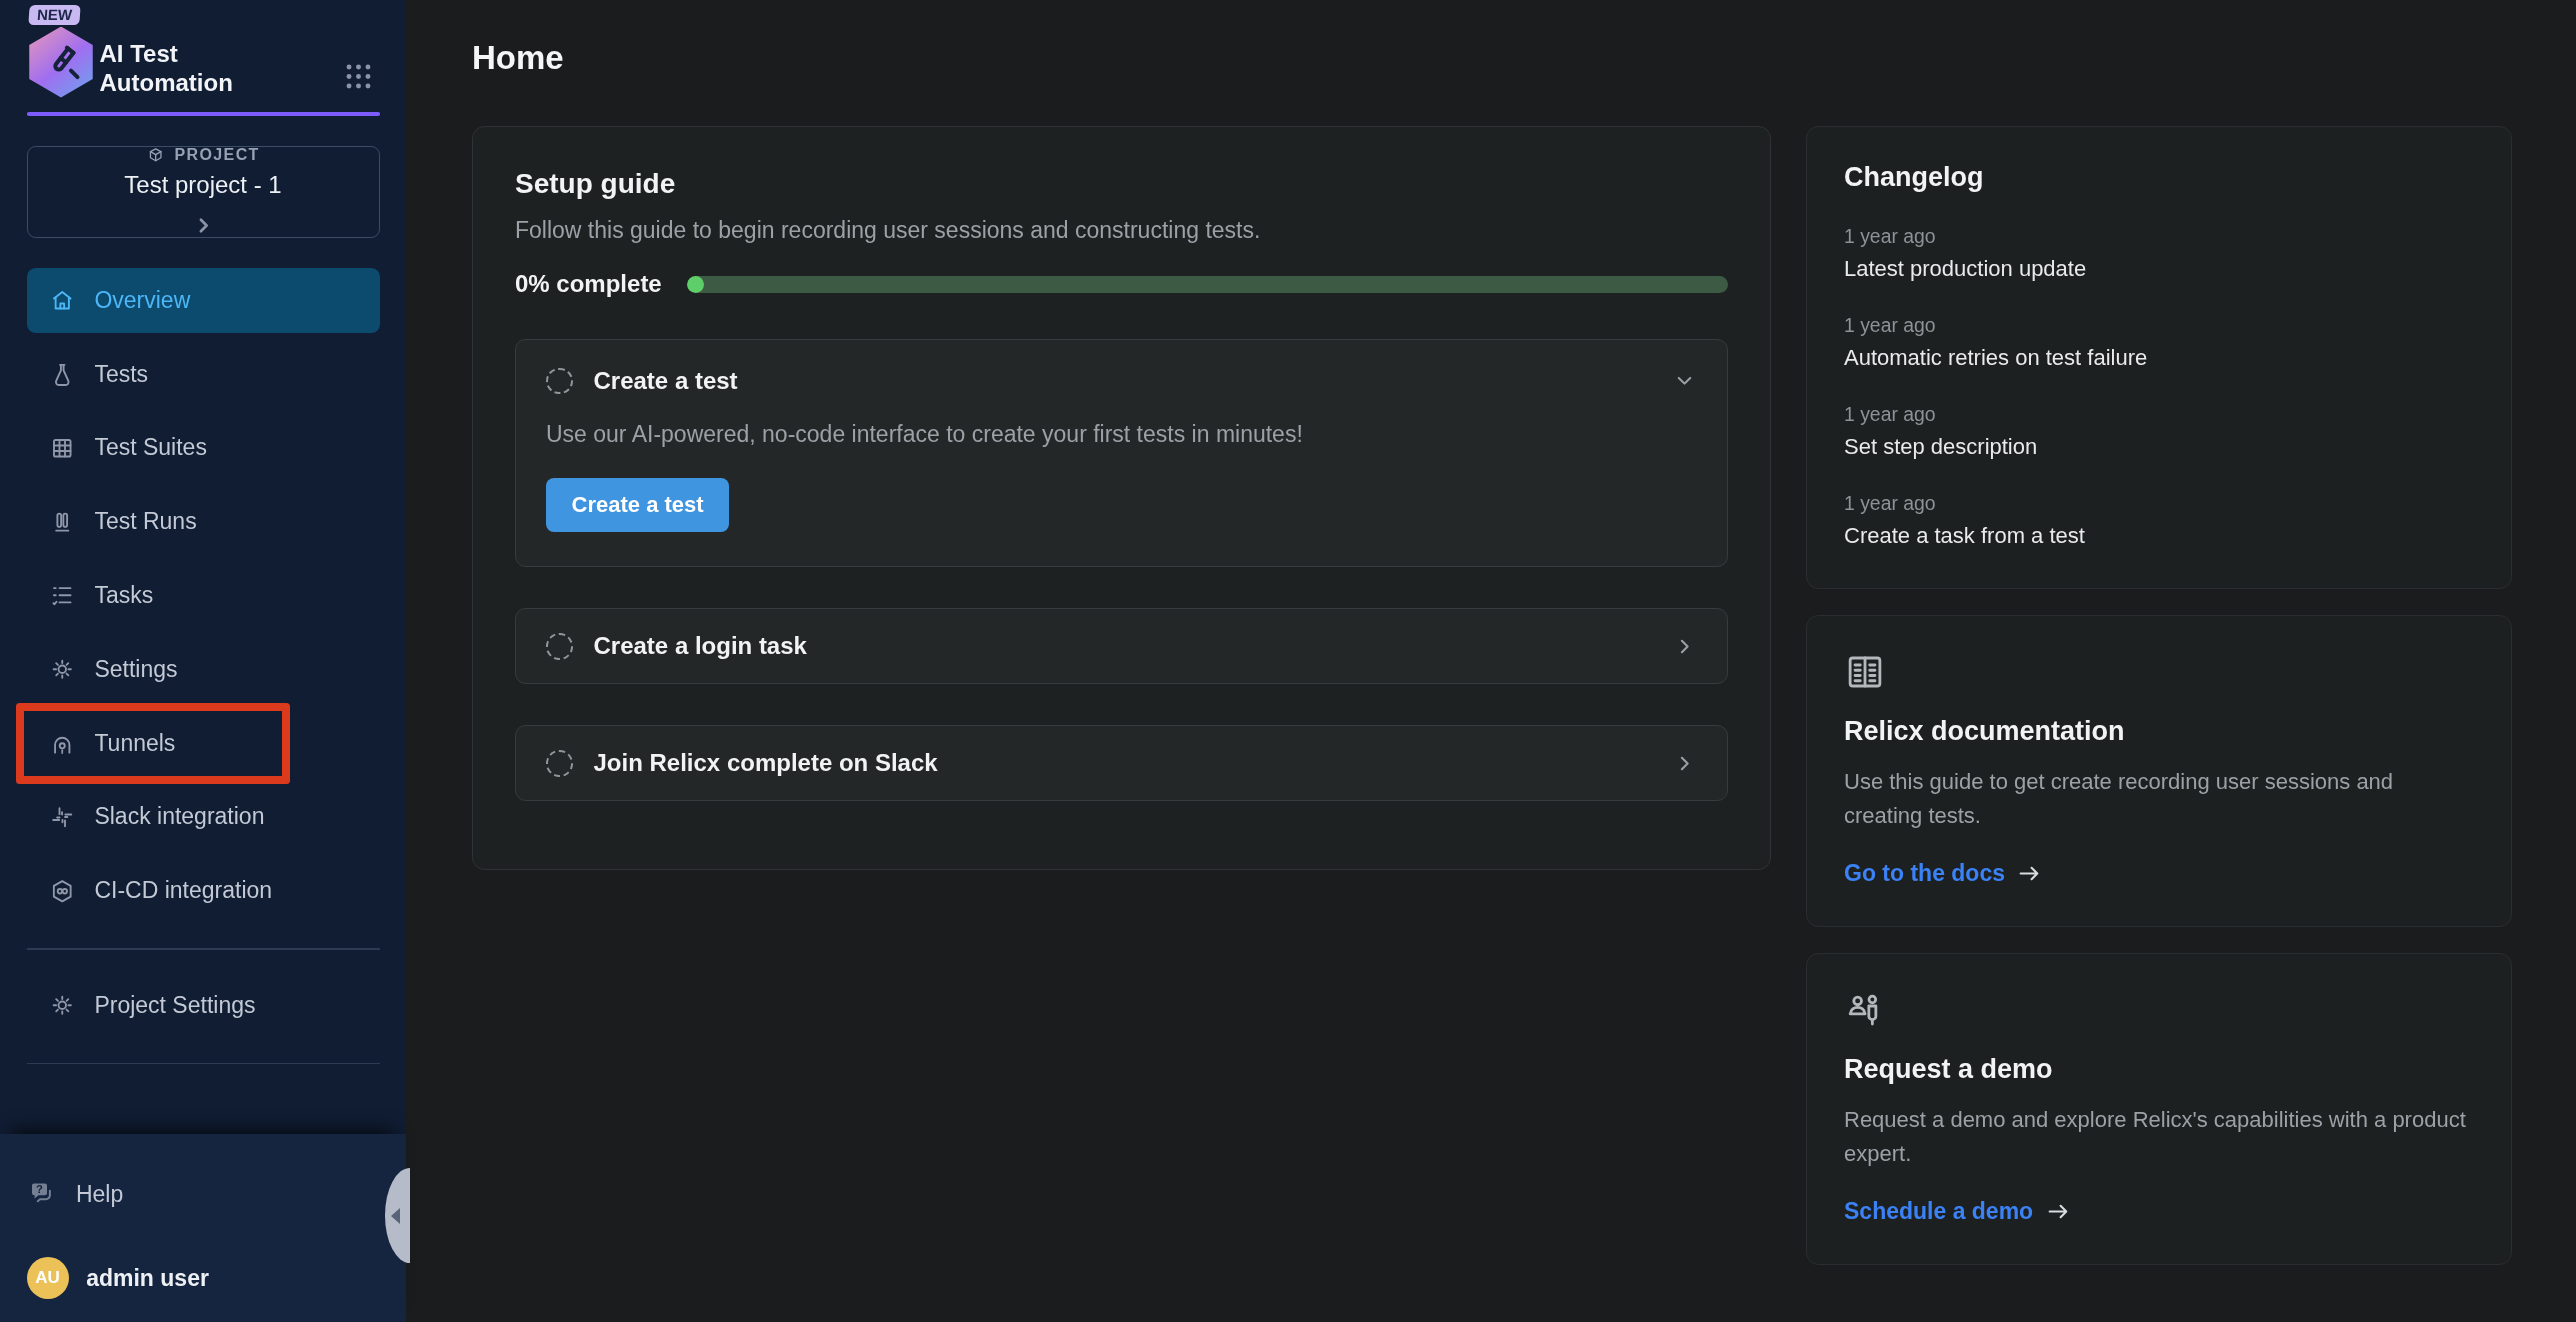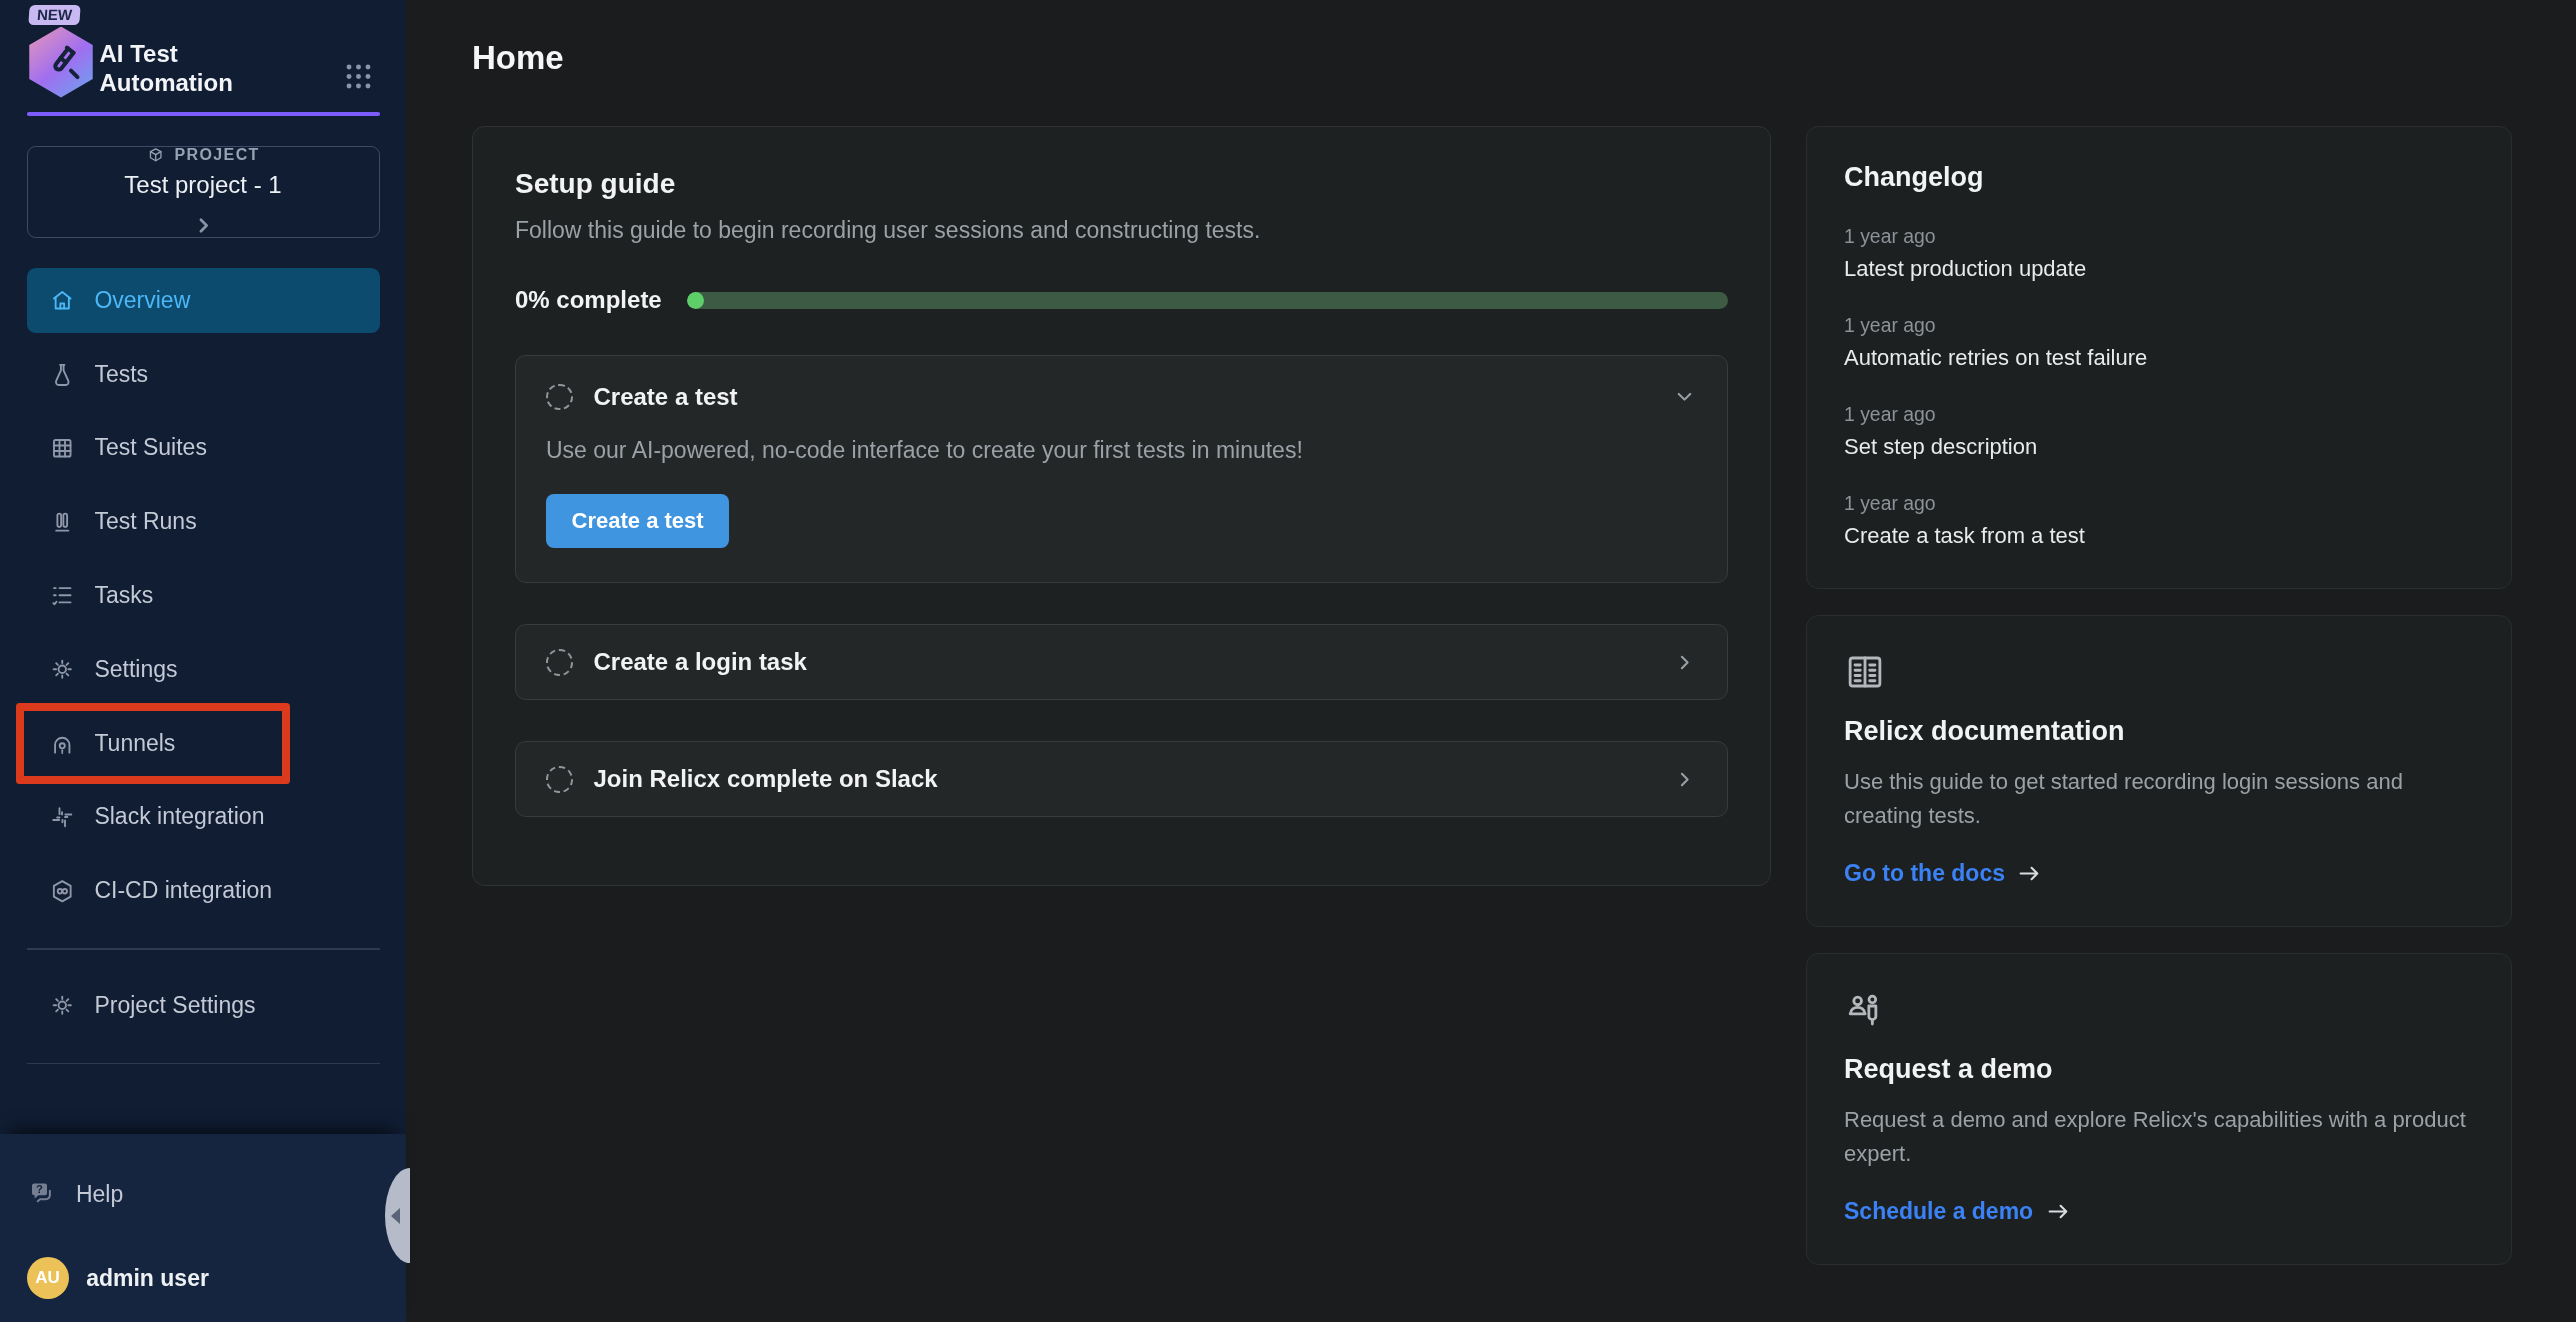--- a/index.html
+++ b/index.html
@@ -60,21 +60,21 @@
   
   .main { flex: 1; padding: 37px 64px 0 66px; display: flex; flex-direction: column; }
   .page-h1 { font-size: 33px; font-weight: 700; color: #f5f6f7; margin: 1.8px 0 49px; }
   .content { display: flex; gap: 35px; align-items: flex-start; }
 
   .card { background: #1e2122; border: 1.3px solid #2f3335; border-radius: 12.4px; }
   .setup { flex: 1; padding: 41px 42px 68px; }
   .setup-title { font-size: 28px; font-weight: 700; color: #f2f3f4; }
   .setup-desc { margin-top: 17.7px; color: #9ba1a6; font-size: 23px; }
 
-  .prog-row { margin-top: 42px; display: flex; align-items: center; gap: 25px; }
+  .prog-row { margin-top: 26px; display: flex; align-items: center; gap: 25px; }
   .prog-label { color: #f2f3f4; font-weight: 700; font-size: 24px; white-space: nowrap; }
   .prog-track { flex: 1; height: 17px; border-radius: 8.8px; background: #3d5a44; position: relative; overflow: hidden; }
   .prog-fill { position: absolute; left: 0; top: 0; bottom: 0; width: 17px; border-radius: 8.8px; background: #5ecf68; }
 
   .step { background: #242728; border: 1.3px solid #383c3e; border-radius: 10.6px; margin-top: 41px; }
   .step.exp { padding: 26.5px 30px 34px; }
   .step.row { padding: 0 30px; height: 76px; display: flex; align-items: center; gap: 21px; cursor: pointer; }
   .step-head { display: flex; align-items: center; gap: 21px; }
   .dash-circle { width: 26.5px; height: 26.5px; border: 2.2px dashed #90969c; border-radius: 50%; flex-shrink: 0; }
   .step-title { color: #f2f3f4; font-weight: 700; font-size: 24px; }
@@ -322,21 +322,21 @@
       </section>
 
       <section class="acard">
         <svg class="bigicn" viewBox="0 0 24 24">
           <rect x="3.5" y="4" width="17" height="16" rx="1.5"></rect>
           <path d="M12 4v16"></path>
           <path d="M6.3 8h3M6.3 11h3M6.3 14h3M6.3 17h3"></path>
           <path d="M14.7 8h3M14.7 11h3M14.7 14h3M14.7 17h3"></path>
         </svg>
         <h3 class="acard-title mt">Relicx documentation</h3>
-        <p class="acard-p">Use this guide to get started recording login sessions and creating tests.</p>
+        <p class="acard-p">Use this guide to get create recording user sessions and creating tests.</p>
         <div class="linkrow">
           <span class="link">Go to the docs</span>
           <svg class="arrow" viewBox="0 0 24 24">
             <path d="M3.5 12h16M14 6.5l5.5 5.5-5.5 5.5"></path>
           </svg>
         </div>
       </section>
 
       <section class="acard">
         <svg class="bigicn" viewBox="0 0 24 24">

